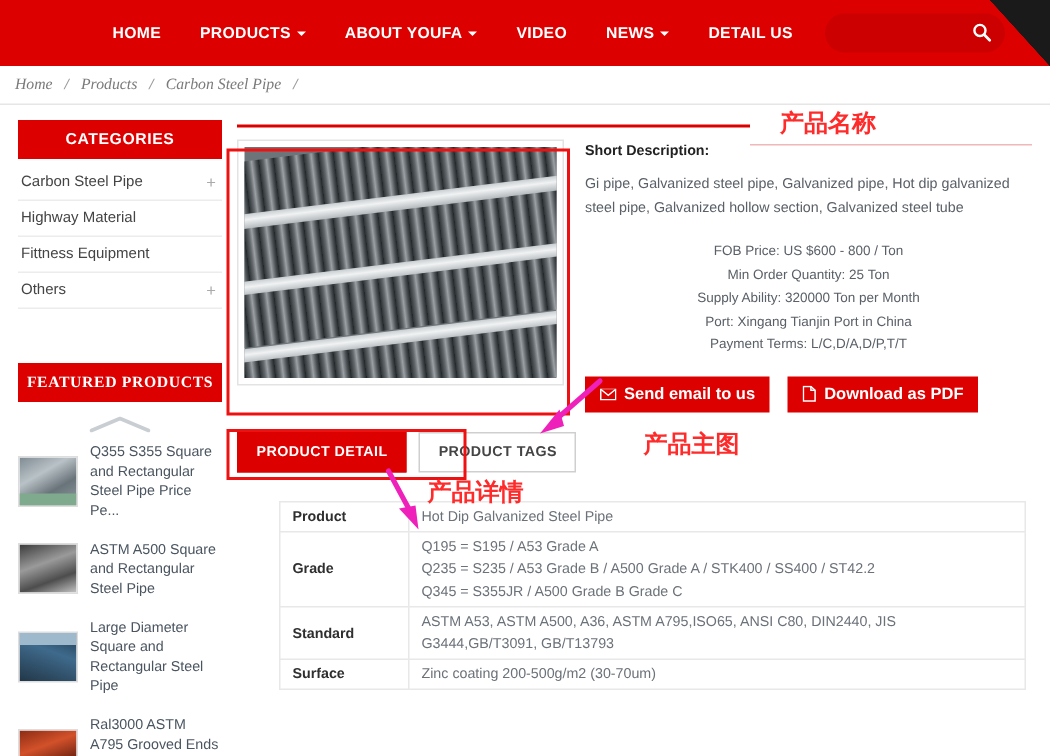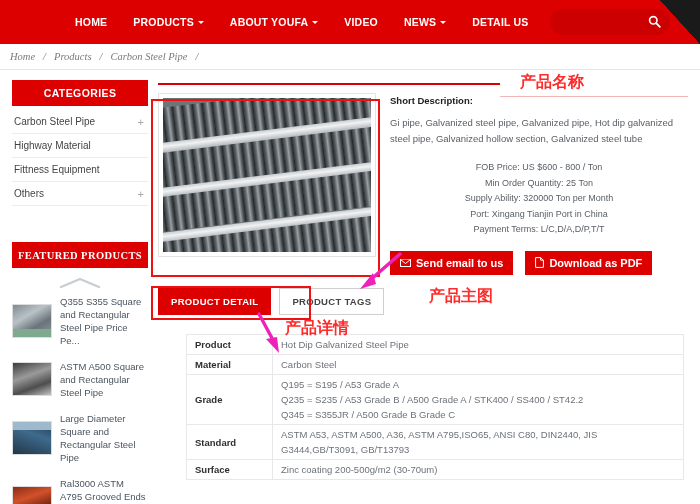--- a/index.html
+++ b/index.html
@@ -362,24 +362,20 @@
     </div>
   </div>
 
   <table class="spec-table">
     <tbody>
       <tr>
         <td class="k">Product</td>
         <td class="v">Hot Dip Galvanized Steel Pipe</td>
       </tr>
       <tr>
-        <td class="k">Material</td>
-        <td class="v">Carbon Steel</td>
-      </tr>
-      <tr>
         <td class="k">Grade</td>
         <td class="v multiline">Q195 = S195 / A53 Grade A
 Q235 = S235 / A53 Grade B / A500 Grade A / STK400 / SS400 / ST42.2
 Q345 = S355JR / A500 Grade B Grade C</td>
       </tr>
       <tr>
         <td class="k">Standard</td>
         <td class="v">ASTM A53, ASTM A500, A36, ASTM A795,ISO65, ANSI C80, DIN2440, JIS G3444,GB/T3091, GB/T13793</td>
       </tr>
       <tr>

